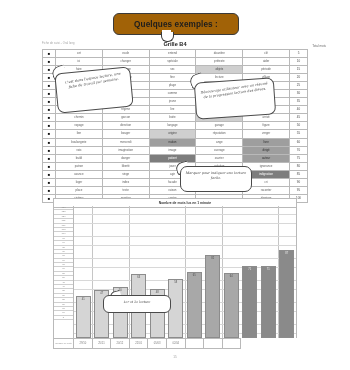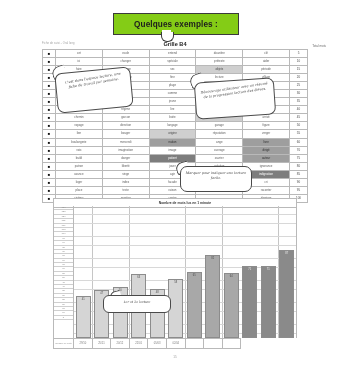--- a/index.html
+++ b/index.html
@@ -7,21 +7,21 @@
     width:350px;height:370px;overflow:hidden;
     background:#ffffff;
     font-family:"Liberation Sans", sans-serif;
     color:#333;
   }
   .page{position:relative;width:350px;height:370px;background:#fff;}
 
   
   .banner-wrap{position:absolute;left:113px;top:13px;width:126px;}
   .banner{
-    border:1.4px solid #3a3a3a;border-radius:0;background:#84cc16;
+    border:1.4px solid #3a3a3a;border-radius:6px;background:#a16207;
     height:20px;display:flex;align-items:center;justify-content:center;
   }
   .banner span{font-size:8.2px;font-weight:bold;color:#1d1d1d;letter-spacing:.1px;}
   .banner-tail{
     position:absolute;left:48px;top:19px;width:11px;height:9px;background:#fff;
     border-left:1.4px solid #3a3a3a;border-right:1.4px solid #3a3a3a;
     border-bottom:1.4px solid #3a3a3a;border-radius:0 0 6px 6px;
   }
   .banner-tail-mask{position:absolute;left:49px;top:17px;width:9px;height:4px;background:#fff;}
 

